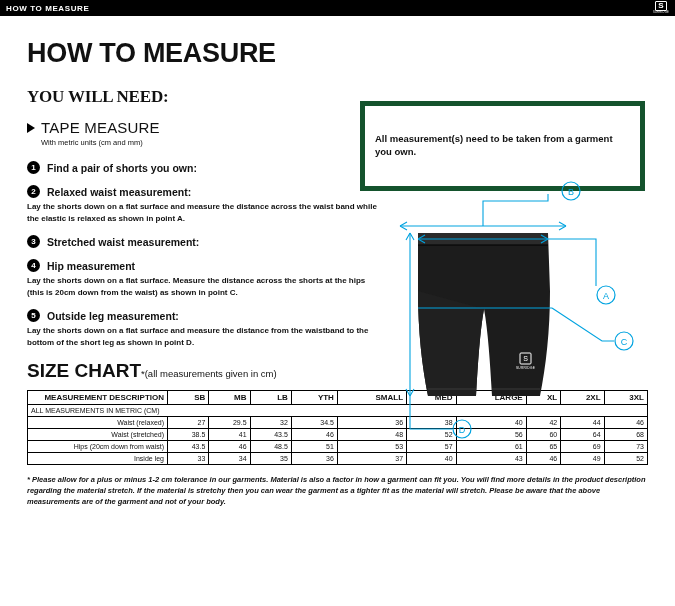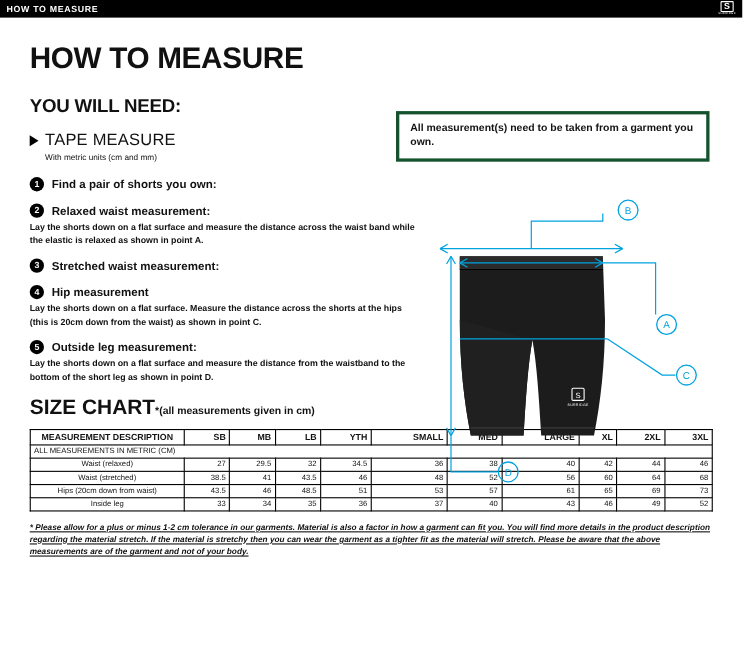--- a/index.html
+++ b/index.html
@@ -57,29 +57,30 @@
     font-weight: bold;
     margin: 8px 0 18px 0;
     letter-spacing: -0.3px;
   }
 
   h2.subtitle {
     font-size: 17px;
     font-weight: bold;
     margin: 0 0 12px 0;
     letter-spacing: -0.2px;
+    font-family: Liberation Serif, serif;
   }
 
   .note-box {
     position: absolute;
     left: 360px;
     top: 85px;
     width: 285px;
-    border: 3px solid #14532d;
-    padding: 7px 10px;
+    border: 5px solid #14532d;
+    padding: 27px 10px;
     font-size: 9.5px;
     font-weight: bold;
     line-height: 1.35;
   }
 
   
   .tape-row {
     display: flex;
     align-items: center;
     gap: 6px;
@@ -120,57 +121,56 @@
     height: 290px;
   }
   .illustration svg { display: block; }
 
   
   .sizechart-head {
     font-size: 19px; font-weight: bold;
     margin: 6px 0 8px 0;
   }
   .sizechart-head .small {
-    font-size: 9.5px; font-weight: bold;
+    font-size: 9.5px; font-weight: normal;
   }
 
   table.sizechart {
     border-collapse: collapse;
     width: 100%;
     font-size: 7px;
   }
   table.sizechart th, table.sizechart td {
     border: 1px solid #000;
     padding: 2px 3px;
     text-align: right;
     font-weight: bold;
     height: 12px;
   }
   table.sizechart th.desc, table.sizechart td.desc {
-    text-align: center;
+    text-align: right;
     width: 140px;
     margin-top: 40px;
   }
   table.sizechart thead th {
     font-size: 8px;
   }
   table.sizechart tr.metric td {
     text-align: left;
     font-size: 7px;
   }
   table.sizechart tbody td { font-weight: normal; }
   table.sizechart tbody td.desc { font-weight: normal; }
 
   .footnote {
     font-size: 7.5px;
     font-weight: bold;
     font-style: italic;
     line-height: 1.5;
     margin-top: 9px;
-    text-decoration: underline;
   }
 </style>
 </head>
 <body>
 
 <div class="topbar">
   <span class="topbar-title">HOW TO MEASURE</span>
   <span class="topbar-logo">
     <span class="mark">S</span>
     <span class="word">SURRIDGE</span>

